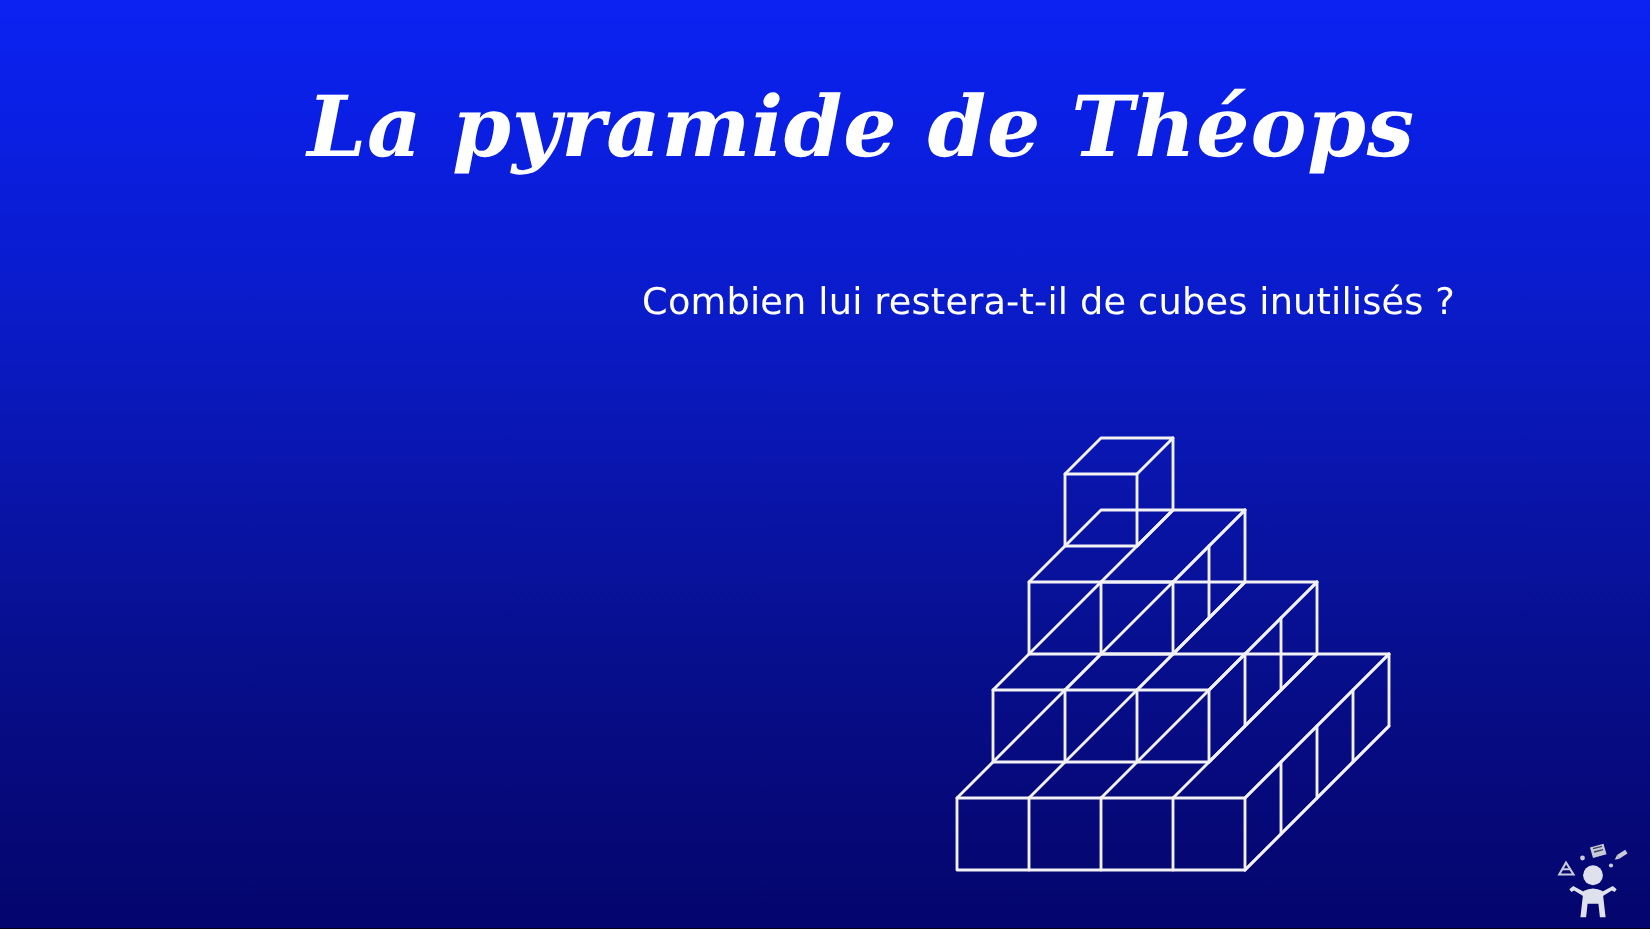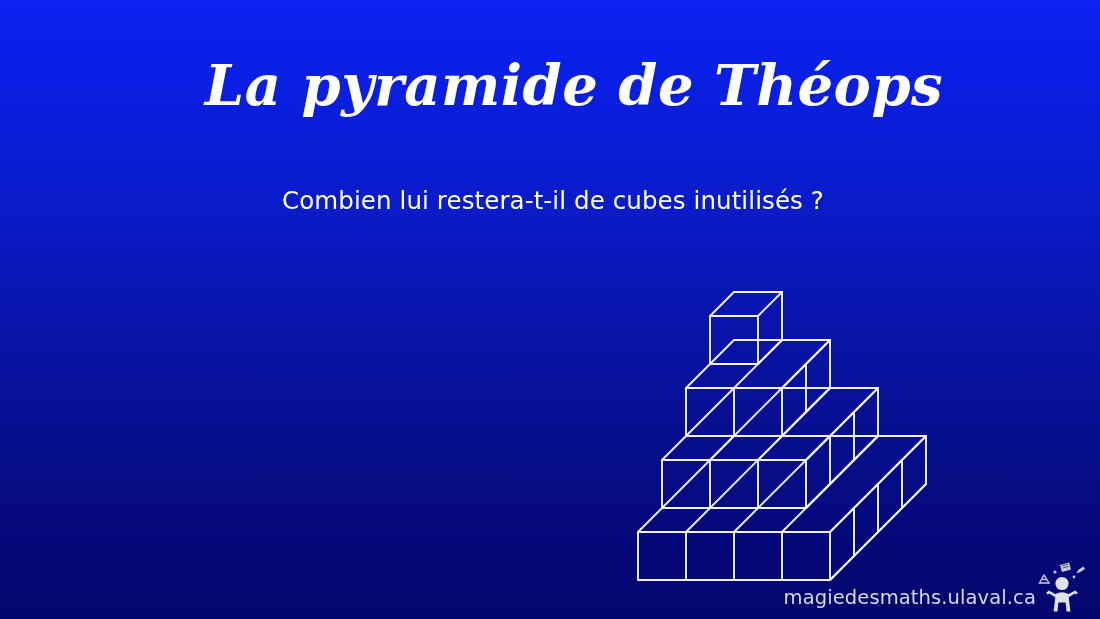--- a/index.html
+++ b/index.html
@@ -54,21 +54,21 @@
     line-height: 35px;
     font-weight: 400;
     letter-spacing: 0.1px;
   }
   .para {
     margin: 0;
     text-align: justify;
     text-justify: inter-word;
   }
   .para.last-left {
-    text-align: center;
+    text-align: right;
   }
   .gap {
     height: 35px;
   }
 
   
   #pyramid {
     position: absolute;
     left: 600px;
     top: 326px;
@@ -189,21 +189,20 @@
         <polyline points="110,-10 134,-34 182,-34 158,-10"></polyline>
 
         <polyline points="158,38 182,14 182,-34"></polyline>
         <line x1="182" y1="14" x2="158" y2="38"></line>
       </g>
 
     </svg>
   </div>
 
   <div id="footer">
-    <span id="footer-url">magiedesmaths.ulaval.ca</span>
 
     <svg id="logo" viewBox="0 0 48 52" xmlns="http://www.w3.org/2000/svg">
 
       <g fill="none" stroke="#c7cbd8" stroke-width="1.4">
         <path d="M6,14 L11,22 L1.5,22 Z"></path>
         <line x1="3.5" y1="18.5" x2="9" y2="18.5"></line>
       </g>
       <g>
         <path d="M22,4 L31,1.5 L33,8.5 L24,11 Z" fill="#c7cbd8"></path>
         <path d="M24,4.8 L30,3.2 M24.7,7 L30.7,5.4" stroke="#3a3f6a" stroke-width="0.9"></path>

